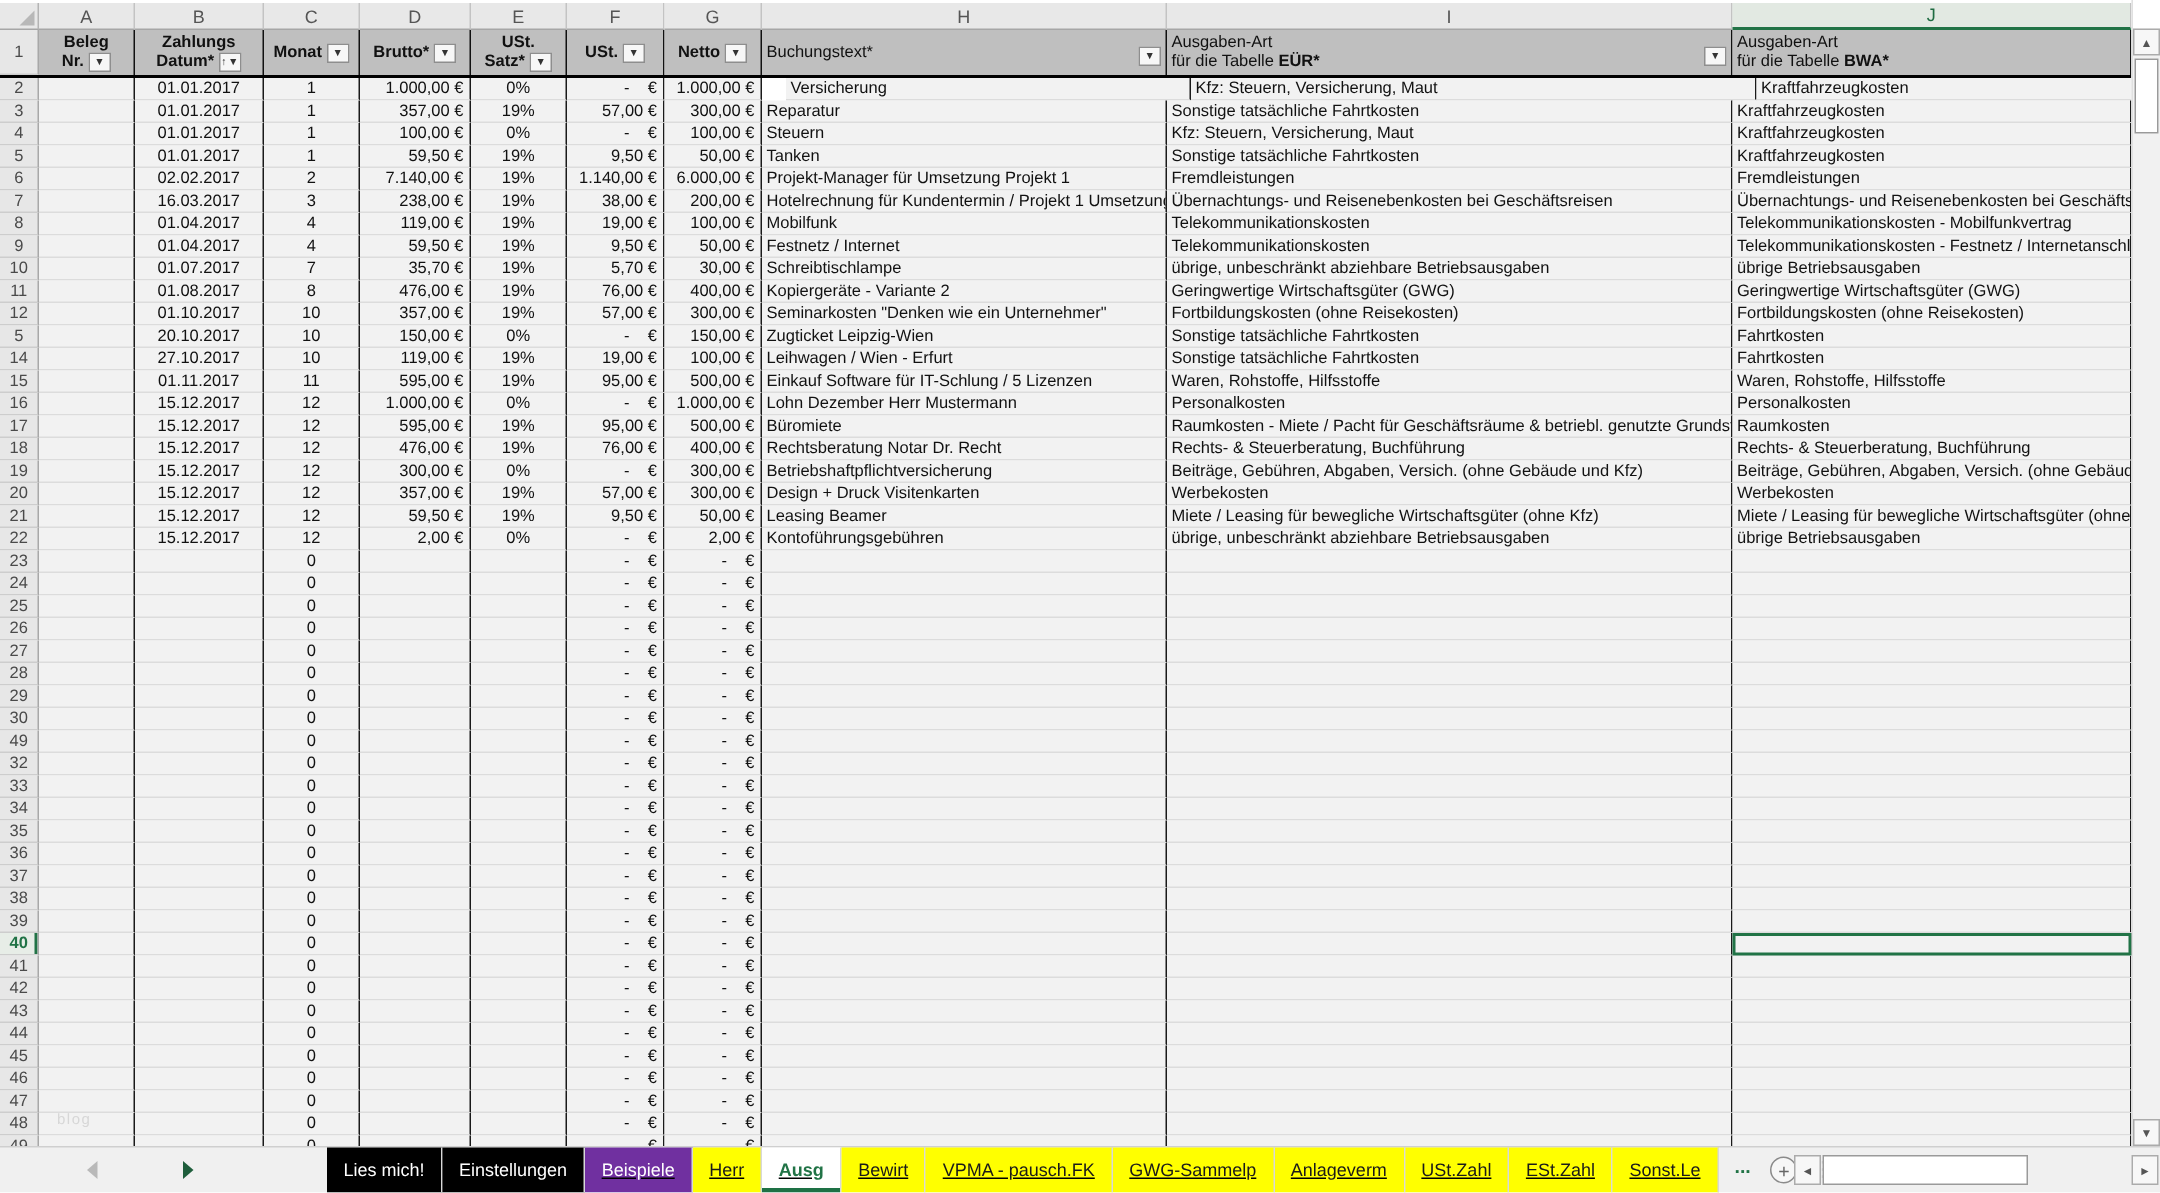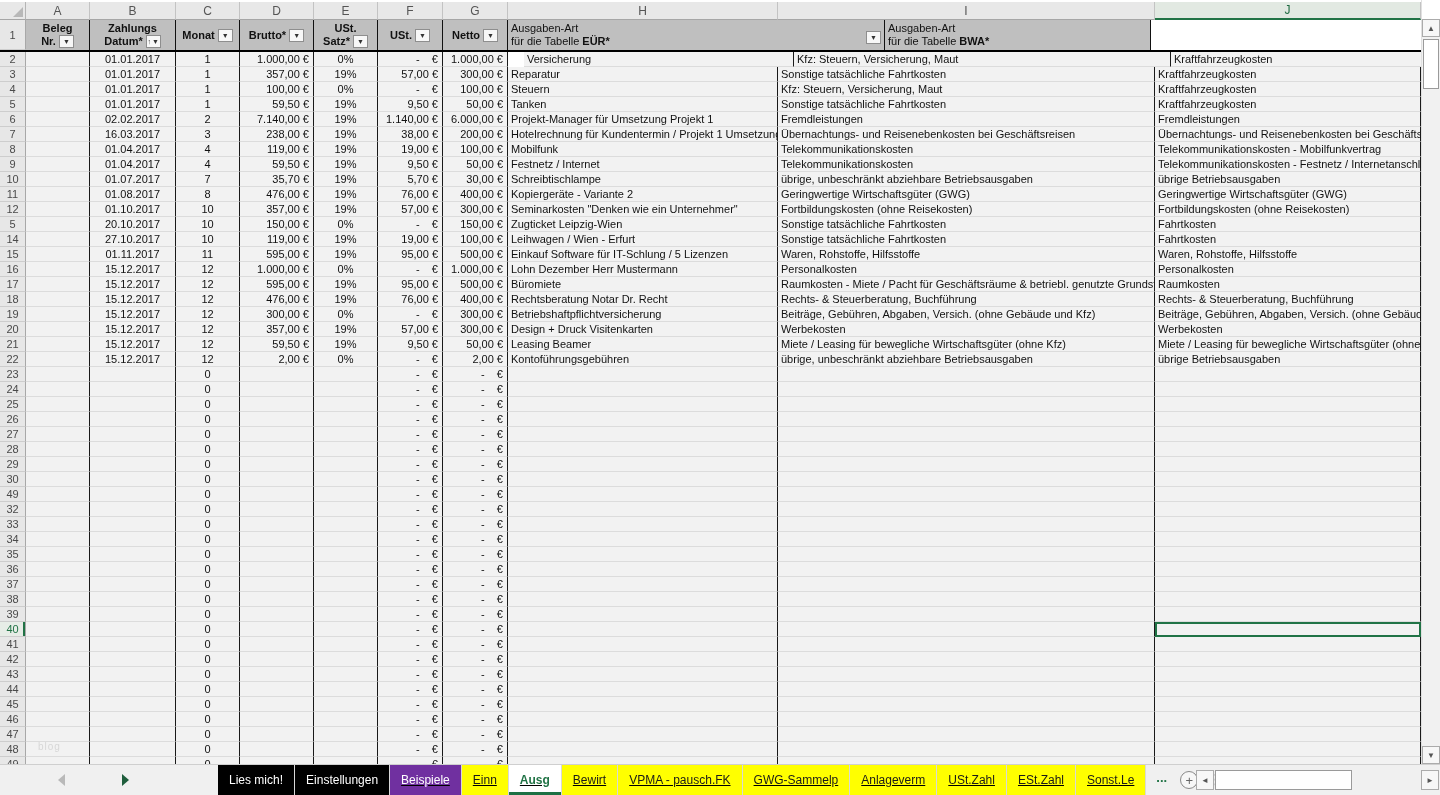--- a/index.html
+++ b/index.html
@@ -12,21 +12,21 @@
   #grid{position:absolute;left:0;top:0;width:1421px;height:764px;overflow:hidden;background:#ffffff;}
   .letters-row{display:flex;height:20px;align-items:flex-end;background:#ffffff;}
   .corner{width:26px;height:18px;background:#e8e8e8;border-right:1px solid #b4b4b4;border-bottom:1px solid #a6a6a6;position:relative;box-sizing:border-box;}
   .corner .tri{position:absolute;right:2px;bottom:2px;width:0;height:0;border-left:10px solid transparent;border-bottom:10px solid #b8b8b8;}
   .letter{height:18px;box-sizing:border-box;background:#e8e8e8;border-right:1px solid #c3c3c3;border-bottom:1px solid #a6a6a6;
     display:flex;align-items:center;justify-content:center;font-size:12px;color:#555;}
   .letter.sel{background:#e2e9e2;border-bottom:2px solid #217346;color:#1e6b41;}
   .header-row{display:flex;height:30px;border-bottom:2px solid #000;box-sizing:content-box;}
   .rn{width:26px;box-sizing:border-box;background:#e7e7e7;border-right:1px solid #a8a8a8;border-bottom:1px solid #cdcdcd;
     display:flex;align-items:center;justify-content:center;font-size:11px;color:#4a4a4a;flex:none;}
-  .rn.sel{color:#217346;font-weight:normal;background:#e7ede7;box-shadow:inset -2px 0 0 #217346;}
+  .rn.sel{color:#217346;font-weight:bold;background:#e7ede7;box-shadow:inset -2px 0 0 #217346;}
   .hcell{box-sizing:border-box;background:#bfbfbf;border-right:1px solid #111;position:relative;
     display:flex;flex-direction:column;justify-content:center;font-size:11px;color:#111;line-height:13px;}
   .hcell.center{align-items:center;text-align:center;font-weight:bold;}
   .hcell.left{align-items:flex-start;text-align:left;padding-left:3px;font-weight:normal;}
   .hline{display:flex;align-items:center;gap:3px;white-space:nowrap;}
   .fbtn{width:15px;height:13px;background:#f7f7f7;border:1px solid #8e8e8e;box-sizing:border-box;
     display:flex;align-items:center;justify-content:center;font-size:7px;color:#333;line-height:1;flex:none;}
   .fbtn .uar{font-size:7px;margin-right:1px;}
   .fbtn.abs{position:absolute;right:3px;bottom:6px;}
   .row{display:flex;height:15px;box-sizing:border-box;}
@@ -143,20 +143,28 @@
         </div>
       </div>
       <div class="hcell center" style="width: 65px;">
         <div class="hline">
           <span>Netto</span>
           <div class="fbtn">
             <span>▼</span>
           </div>
         </div>
       </div>
+      <div class="hcell left" style="width: 270px;">
+        <div class="hline">
+          <span>Buchungstext*</span>
+        </div>
+        <div class="fbtn abs">
+          <span>▼</span>
+        </div>
+      </div>
       <div class="hcell left" style="width: 377px;">
         <div class="hline">
           <span>Ausgaben-Art</span>
         </div>
         <div class="hline">
           <span>für die Tabelle </span>
           <b>EÜR*</b>
         </div>
         <div class="fbtn abs">
           <span>▼</span>
@@ -808,21 +816,21 @@
   <div class="sbtn vdown">▼</div>
 </div>
 
 <div id="tabbar">
   <div class="navarrow" id="nav-left"></div>
   <div class="navarrow" id="nav-right"></div>
   <div id="tabs">
       <div class="tab black">Lies mich!</div>
       <div class="tab black">Einstellungen</div>
       <div class="tab purple">Beispiele</div>
-      <div class="tab yellow">Einn</div>
+      <div class="tab yellow">Herr</div>
       <div class="tab active">Ausg</div>
       <div class="tab yellow">Bewirt</div>
       <div class="tab yellow">VPMA - pausch.FK</div>
       <div class="tab yellow">GWG-Sammelp</div>
       <div class="tab yellow">Anlageverm</div>
       <div class="tab yellow">USt.Zahl</div>
       <div class="tab yellow">ESt.Zahl</div>
       <div class="tab yellow">Sonst.Le</div>
     </div>
   <div id="tab-overflow" style="left: 1156.36px;">...</div>

